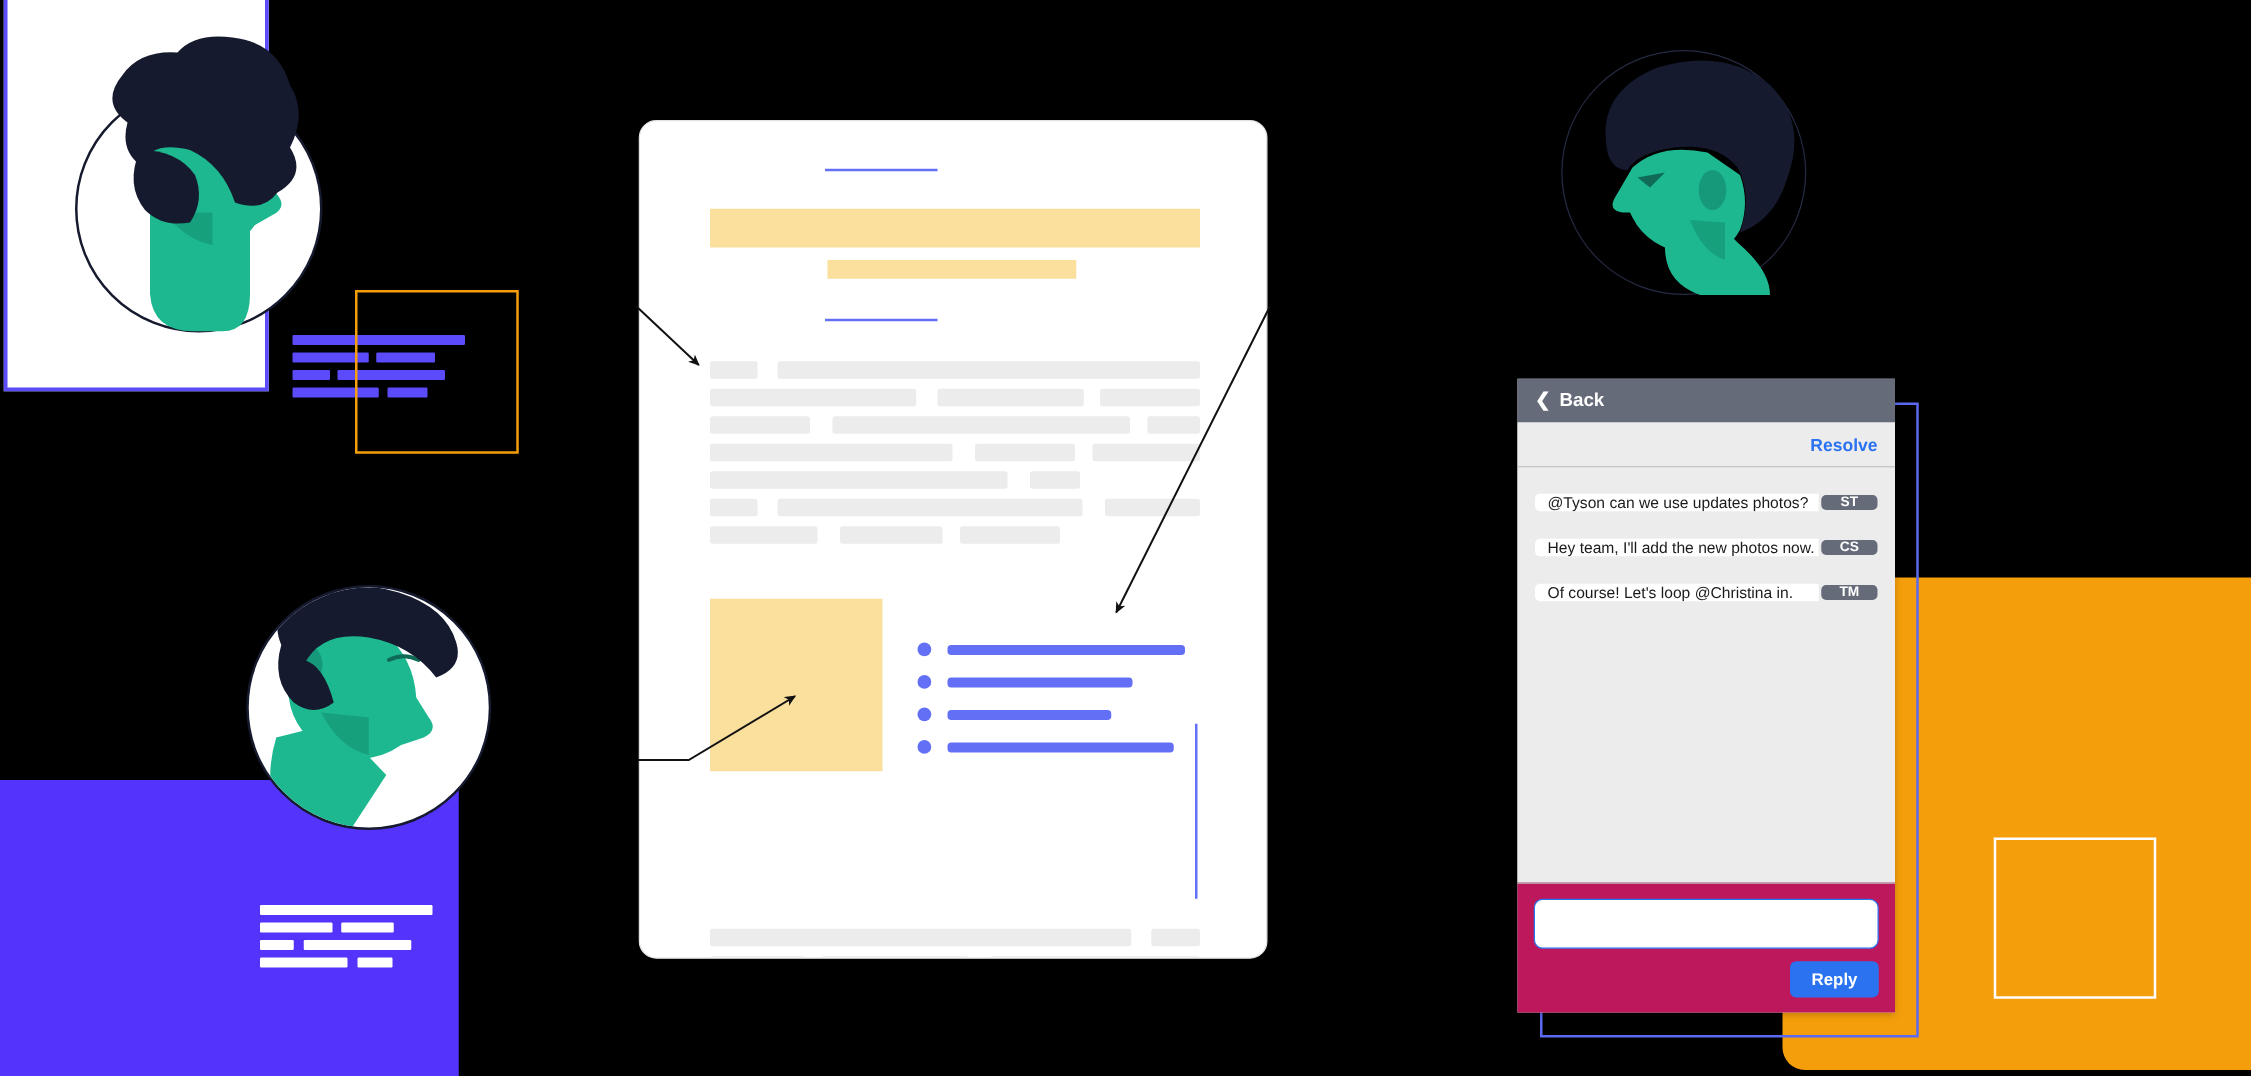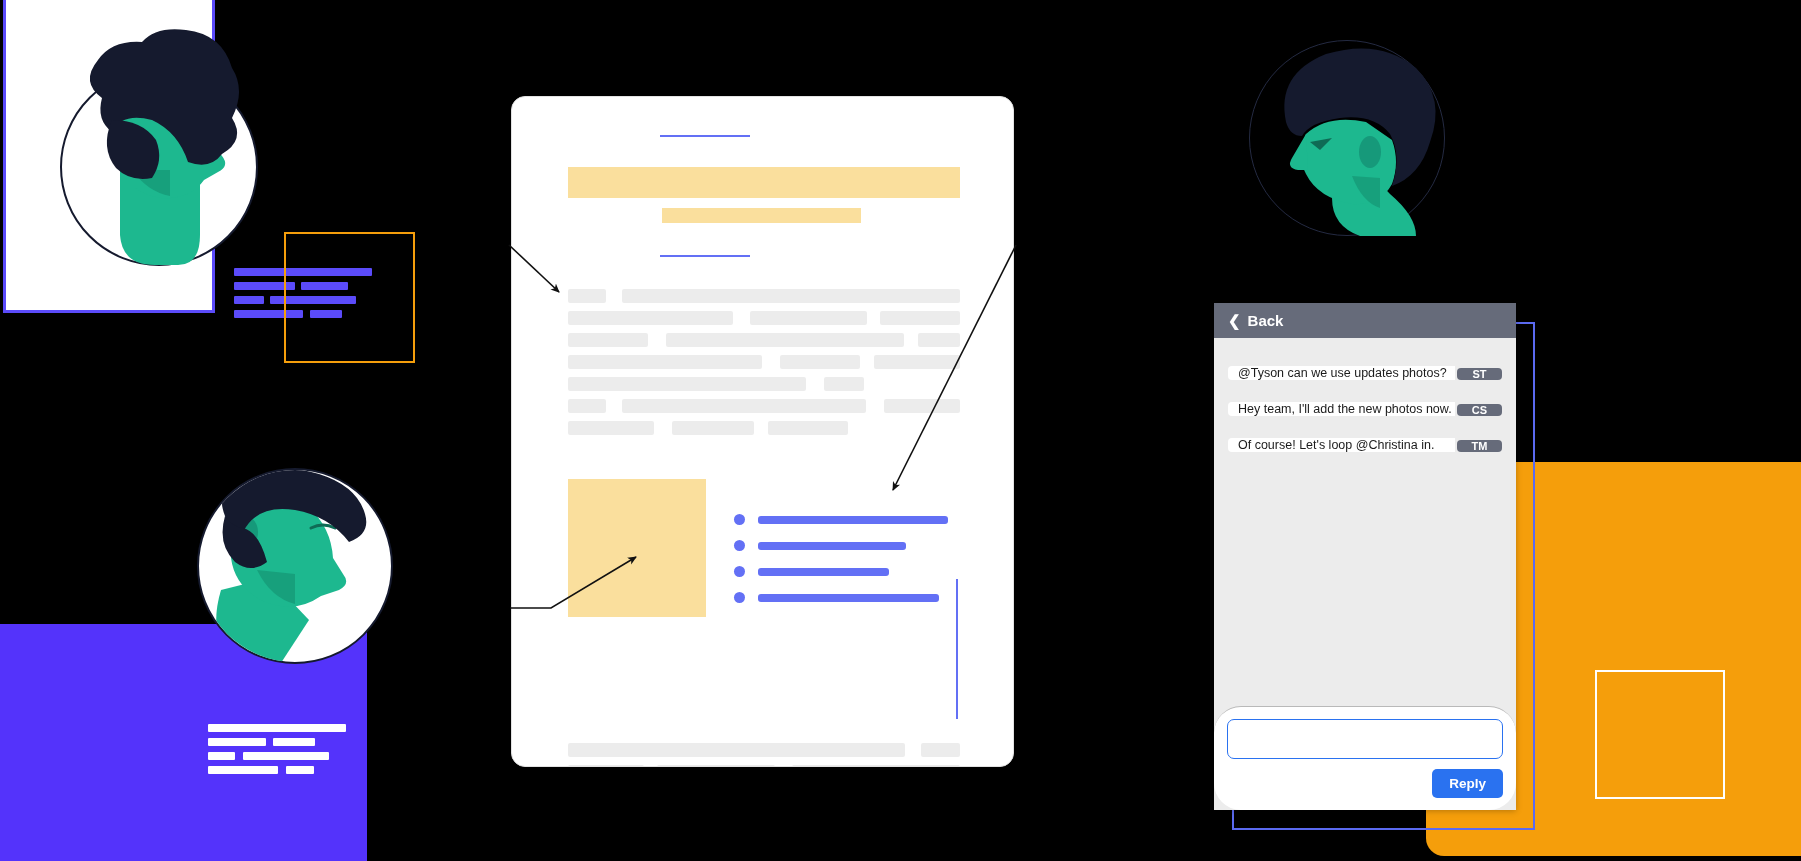--- a/index.html
+++ b/index.html
@@ -177,21 +177,21 @@
   }
   .chat-body {
     flex: 1 1 auto;
     background: #ececec;
     padding: 14px 14px 0 14px;
     box-sizing: border-box;
     overflow: hidden;
   }
   .msg-row {
     display: flex;
-    align-items: flex-end;
+    align-items: center;
     margin-bottom: 8px;
     height: 28px;
   }
   .msg-bubble {
     flex: 1 1 auto;
     background: #ffffff;
     border-radius: 4px 0 0 4px;
     display: flex;
     align-items: center;
     padding-left: 10px;
@@ -208,25 +208,24 @@
     font-size: 11px;
     font-weight: bold;
     border-radius: 4px;
     display: flex;
     align-items: center;
     justify-content: center;
     margin-left: 2px;
   }
   .chat-footer {
     flex: 0 0 auto;
-    background: #ffffff;
+    background: #be185d;
     border-top: 1px solid #b9b9b9;
     padding: 12px 13px 12px 13px;
     box-sizing: border-box;
-    border-radius: 27px;
   }
   .reply-input {
     width: 100%;
     height: 40px;
     background: #ffffff;
     border: 1px solid #2a72f0;
     border-radius: 7px;
     box-sizing: border-box;
     outline: none;
     font-family: "Liberation Sans", sans-serif;
@@ -431,20 +430,23 @@
 
   <div class="abs chat-panel">
 
     <div class="chat-header">
       <div class="chat-back">
         <span class="chev-left">❮</span>
         <span>Back</span>
       </div>
     </div>
 
+    <div class="chat-subbar">
+      <span class="resolve-link">Resolve</span>
+    </div>
 
     <div class="chat-body">
 
       <div class="msg-row">
         <div class="msg-bubble">@Tyson can we use updates photos?</div>
         <div class="msg-avatar">ST</div>
       </div>
 
       <div class="msg-row">
         <div class="msg-bubble">Hey team, I'll add the new photos now.</div>

